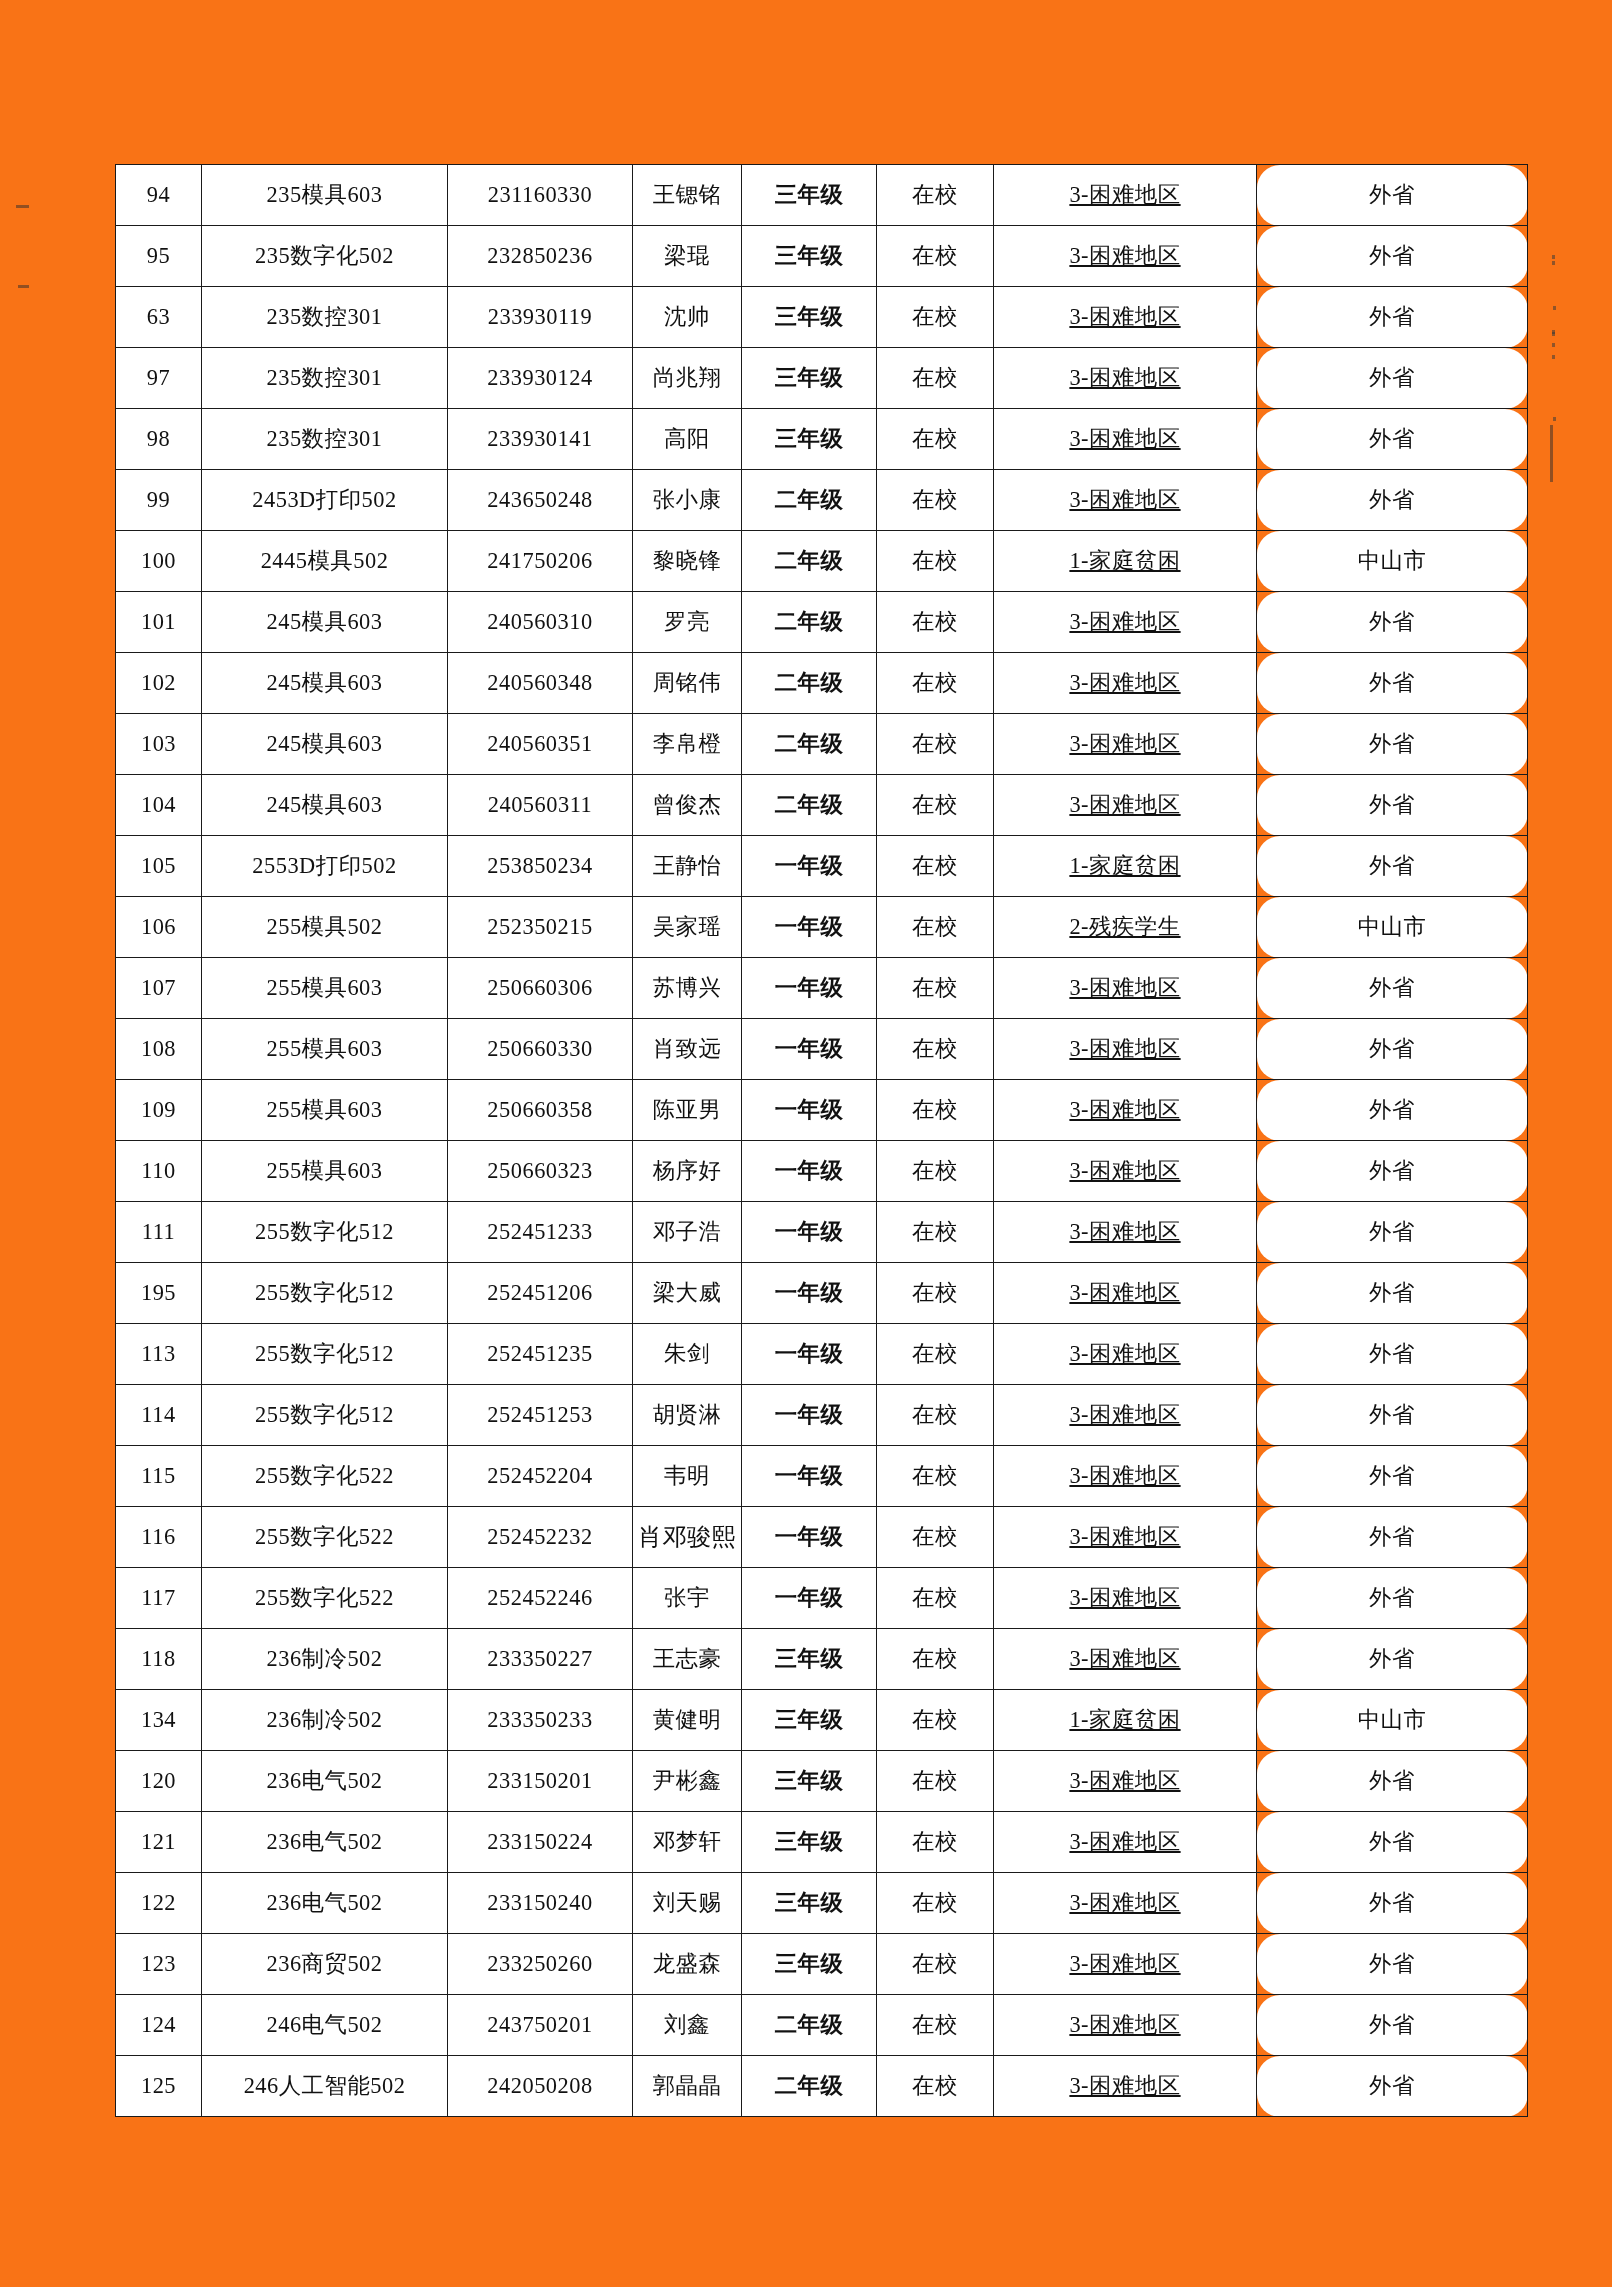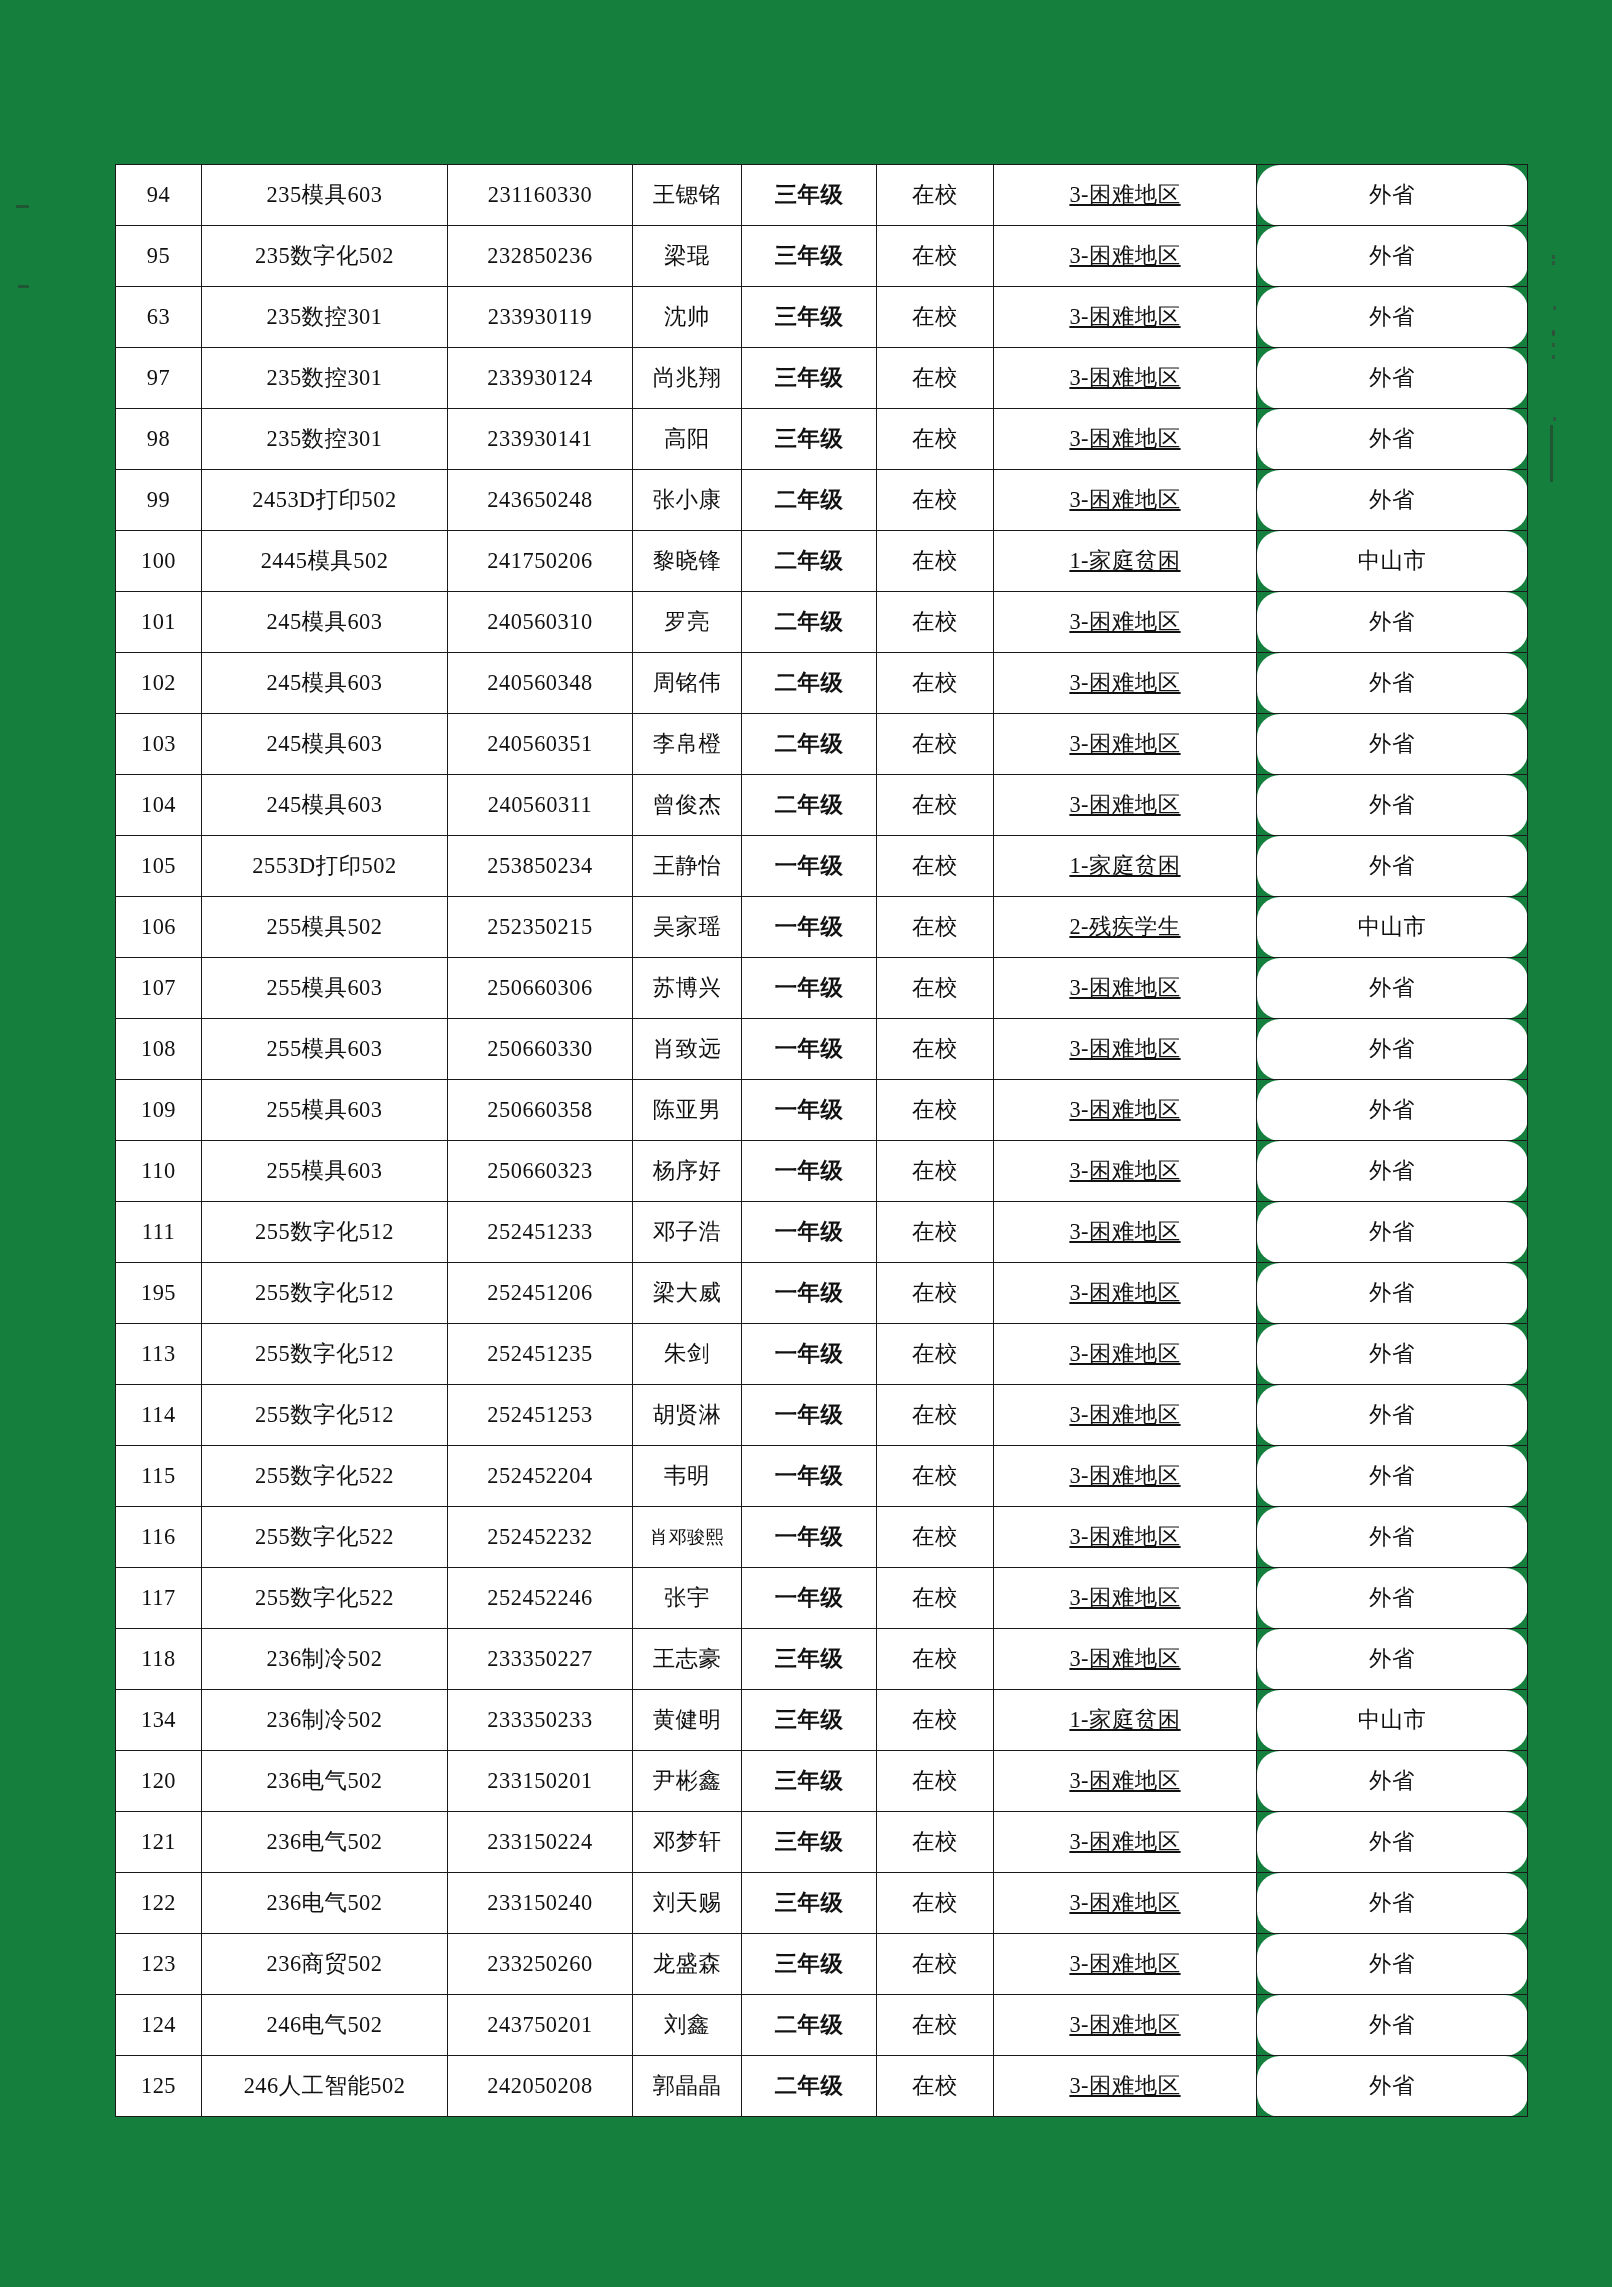--- a/index.html
+++ b/index.html
@@ -13,21 +13,21 @@
     position: relative;
     font-family: "Liberation Serif", "DejaVu Serif", serif;
     color: #0b0b0b;
     overflow: hidden;
   }
 
   
   .page {
     position: absolute;
     inset: 0;
-    background: #15803d;
+    background: #f97316;
   }
 
   
   .speckle {
     position: absolute;
     width: 2.9px;
     height: 3.9px;
     background: #3a3a3a;
     opacity: .55;
   }
@@ -78,21 +78,21 @@
   td.idx   { font-size: 23.4px; letter-spacing: 1.6px; }
   td.sid   { font-size: 23.4px; letter-spacing: 1.1px; }
   td.cls   { font-size: 22.4px; letter-spacing: 0.8px; }
   td.name  { font-size: 23.4px; letter-spacing: 1.5px; }
   td.grade { font-size: 23.4px; letter-spacing: 1.5px; font-weight: bold; }
   td.stat  { font-size: 23.4px; letter-spacing: 1.5px; }
   td.cat   { font-size: 22.4px; letter-spacing: 0.8px; text-align: left; padding-left: 11.7px; text-decoration: underline; }
   td.reg   { font-size: 23.4px; letter-spacing: 2px; border-radius: 23px; }
 
   
-  td.name.wrap { line-height: 1.12; font-size: 18px; }
+  td.name.wrap { line-height: 1.12; font-size: 24px; }
 </style>
 </head>
 <body>
 
 <div class="page">
 
   <div class="speckle" style="left:1552px; top:255px;"></div>
   <div class="speckle" style="left:1552px; top:261px;"></div>
   <div class="speckle" style="left:1553px; top:306px;"></div>
   <div class="speckle" style="left:1552px; top:343px;"></div>

